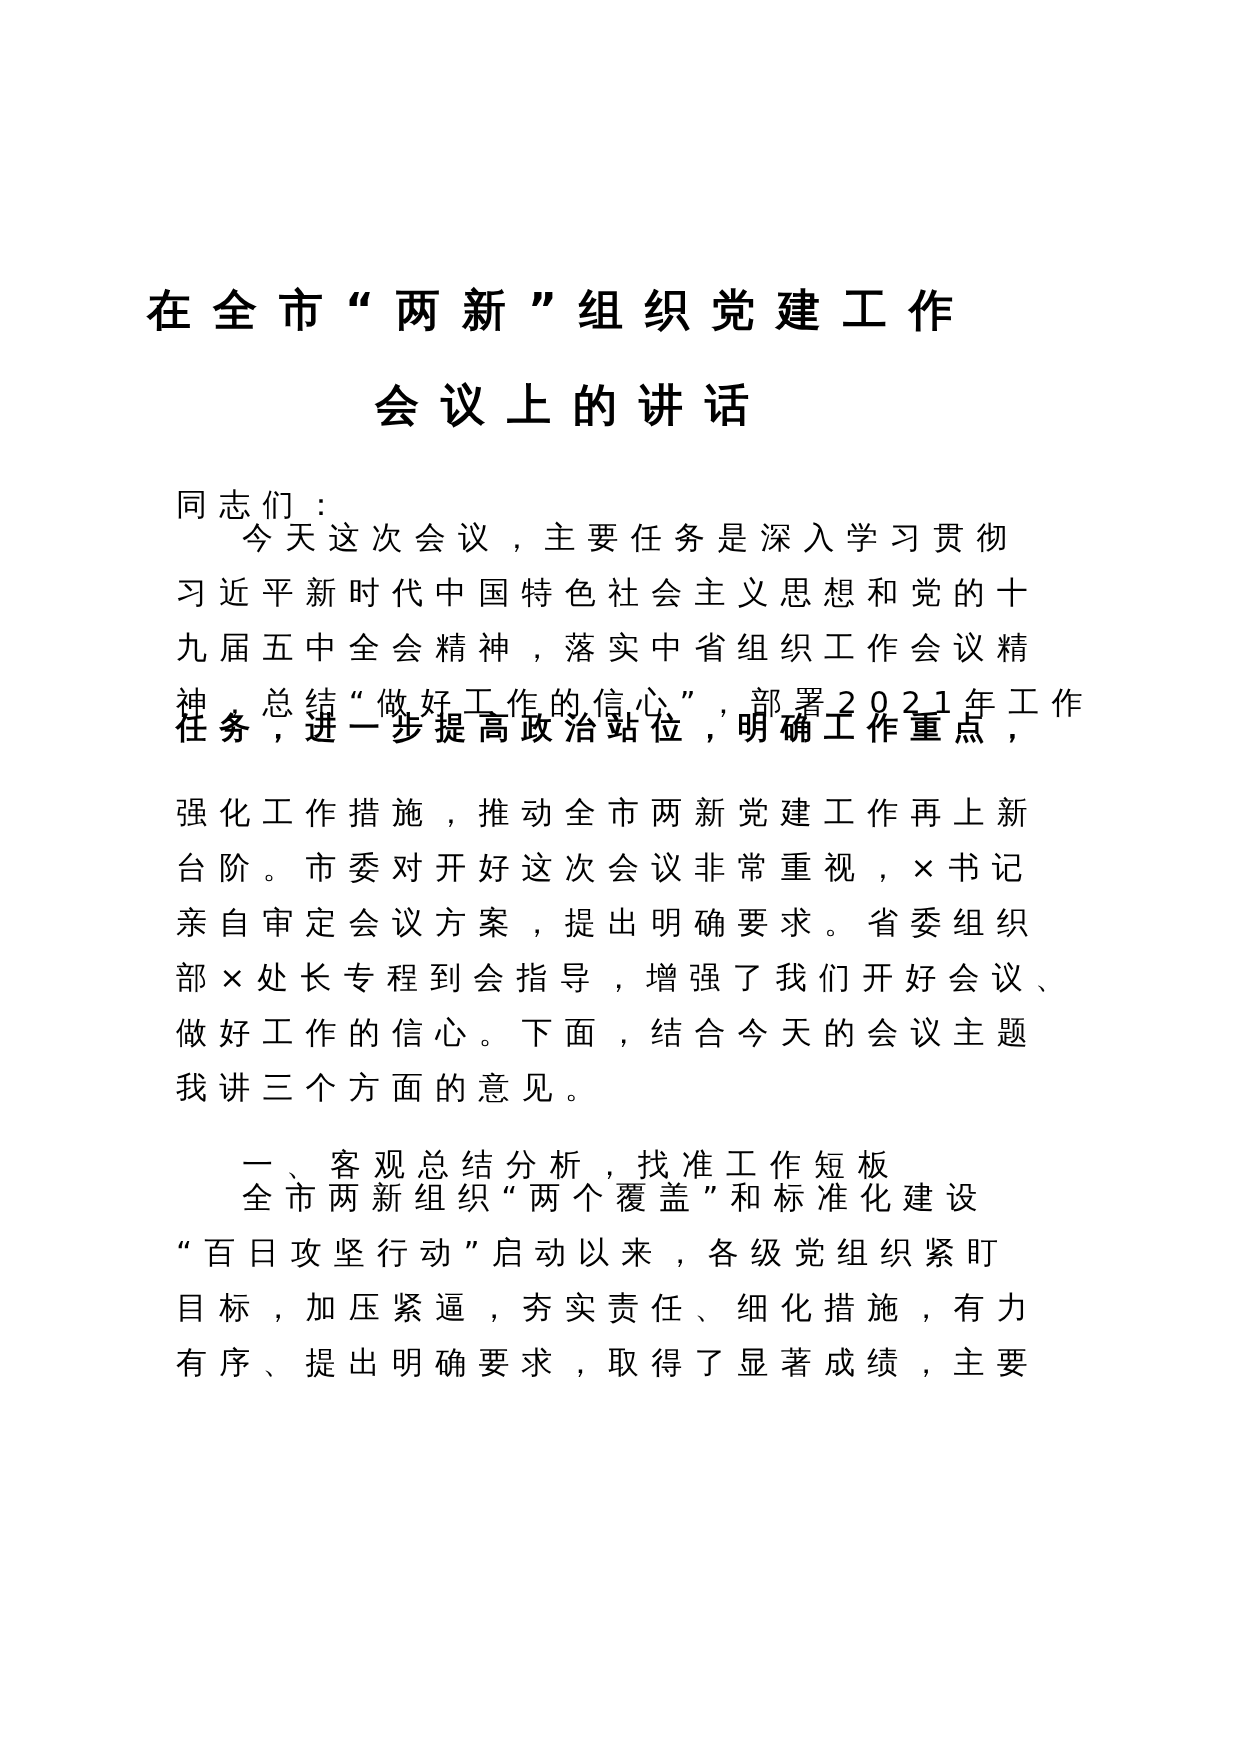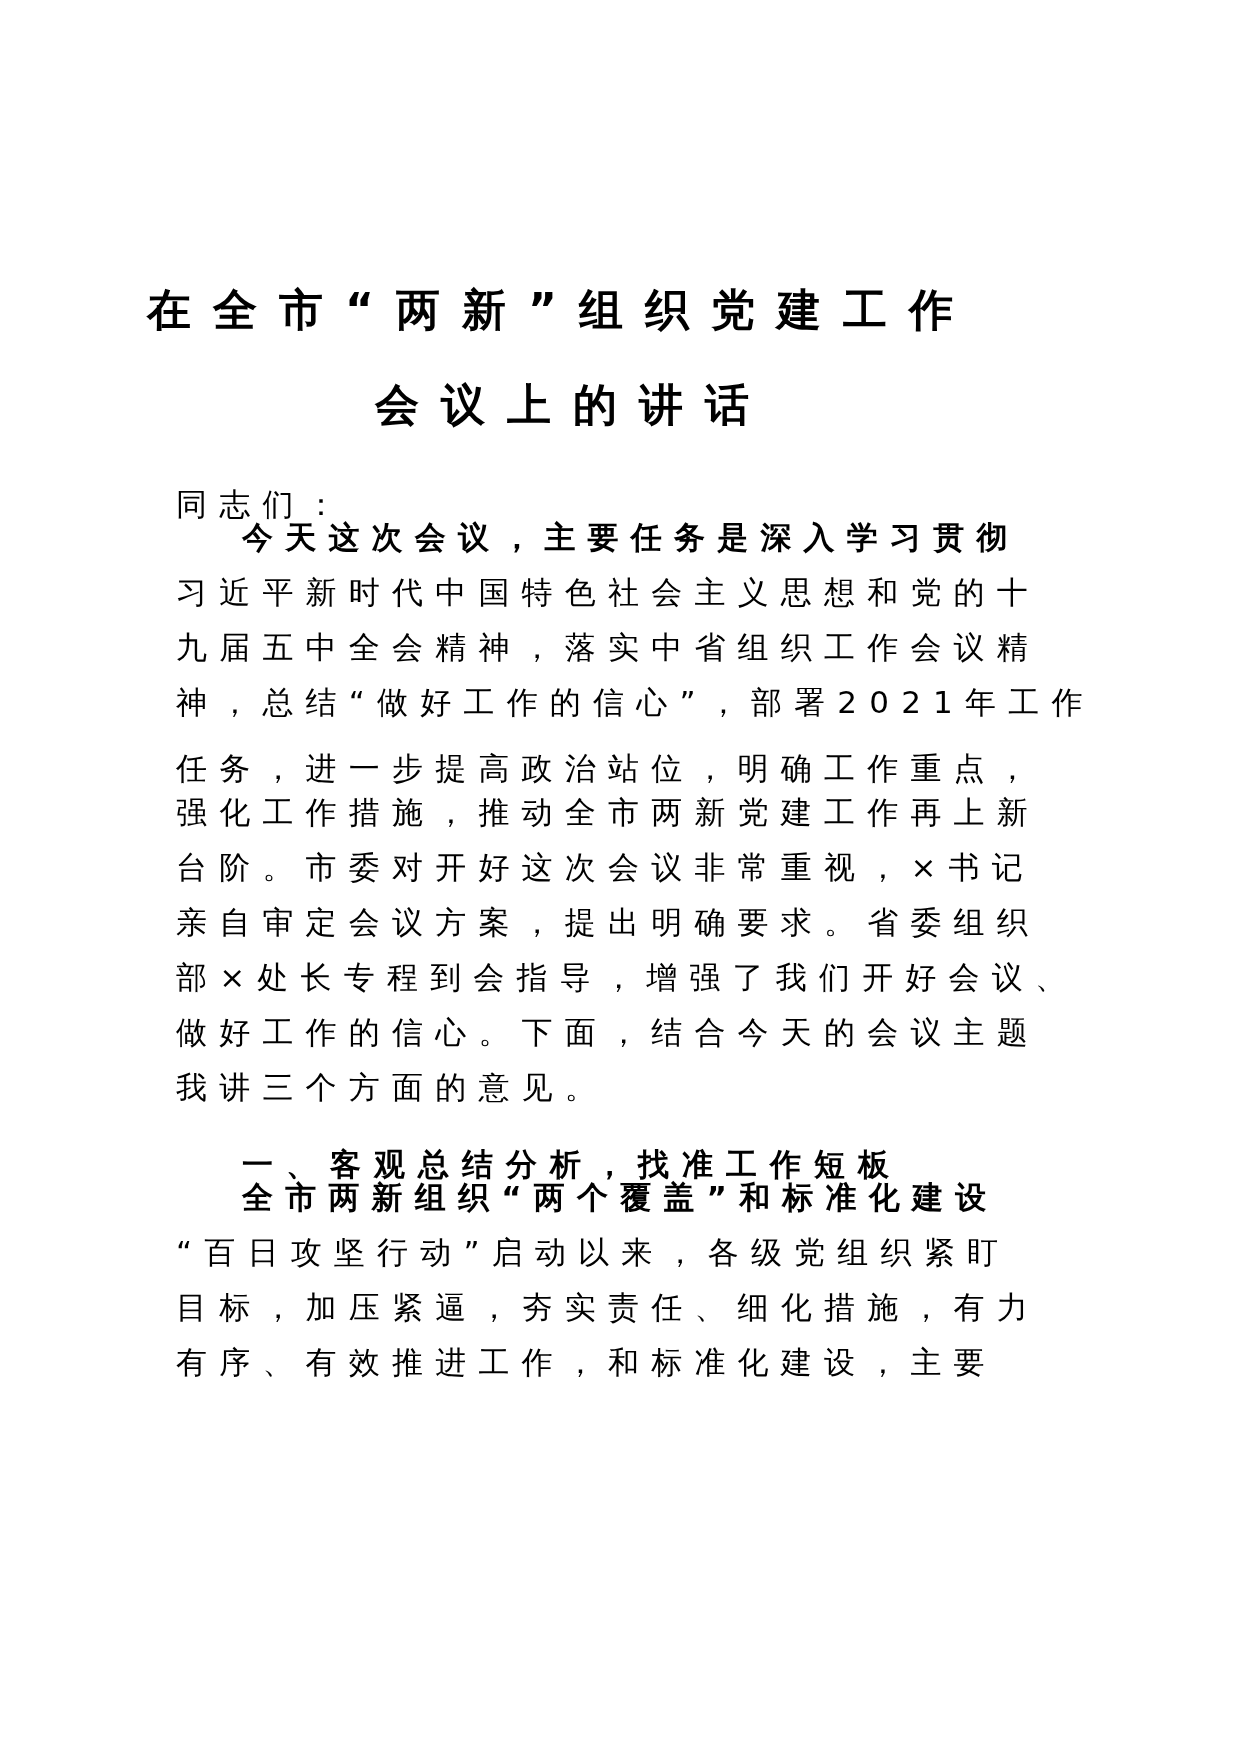--- a/index.html
+++ b/index.html
@@ -38,45 +38,45 @@
 
     .body-line {
       position: absolute;
       left: 176px;
       width: 930px;
       font-size: 31px;
       line-height: 40px;
       letter-spacing: 12.2px;
       white-space: nowrap;
     }
-    .indent { padding-left: 66px; font-weight: bold; }
+    .indent { padding-left: 66px; }
     .heading { letter-spacing: 13px; }
   </style>
 </head>
 <body>
 
 <div class="page">
 
   <div class="title-line l1">在全市“两新”组织党建工作</div>
   <div class="title-line l2">会议上的讲话</div>
 
   <div class="body-line" style="top:484px;">同志们：</div>
 
   <div class="body-line indent" style="top:517px;">今天这次会议，主要任务是深入学习贯彻</div>
   <div class="body-line" style="top:572px;">习近平新时代中国特色社会主义思想和党的十</div>
   <div class="body-line" style="top:627px;">九届五中全会精神，落实中省组织工作会议精</div>
   <div class="body-line" style="top:682px;">神，总结“做好工作的信心”，部署2021年工作</div>
-  <div class="body-line" style="top:748px;">任务，进一步提高政治站位，明确工作重点，</div>
+  <div class="body-line" style="top:707px;font-weight:bold;">任务，进一步提高政治站位，明确工作重点，</div>
   <div class="body-line" style="top:792px;">强化工作措施，推动全市两新党建工作再上新</div>
   <div class="body-line" style="top:847px;">台阶。市委对开好这次会议非常重视，×书记</div>
   <div class="body-line" style="top:902px;">亲自审定会议方案，提出明确要求。省委组织</div>
   <div class="body-line" style="top:957px;">部×处长专程到会指导，增强了我们开好会议、</div>
   <div class="body-line" style="top:1012px;">做好工作的信心。下面，结合今天的会议主题</div>
   <div class="body-line" style="top:1067px;">我讲三个方面的意见。</div>
 
   <div class="body-line indent heading" style="top:1122px;margin-top:22px;">一、客观总结分析，找准工作短板</div>
 
   <div class="body-line indent" style="top:1177px;">全市两新组织“两个覆盖”和标准化建设</div>
   <div class="body-line" style="top:1232px;">“百日攻坚行动”启动以来，各级党组织紧盯</div>
   <div class="body-line" style="top:1287px;">目标，加压紧逼，夯实责任、细化措施，有力</div>
-  <div class="body-line" style="top:1342px;">有序、有效推进工作，和标准化建设，主要</div>
+  <div class="body-line" style="top:1342px;">有序、提出明确要求，取得了显著成绩，主要</div>
 
 </div>
 
 </body></html>

